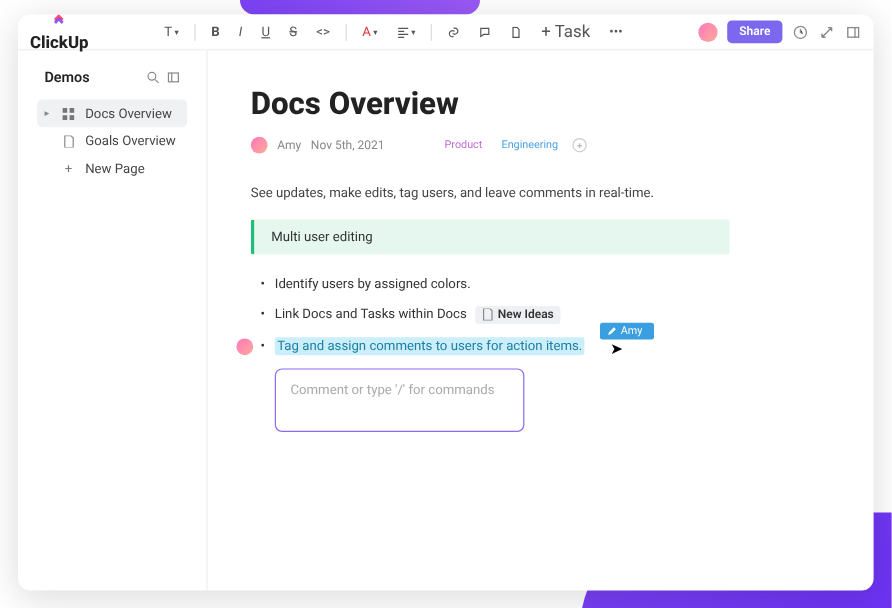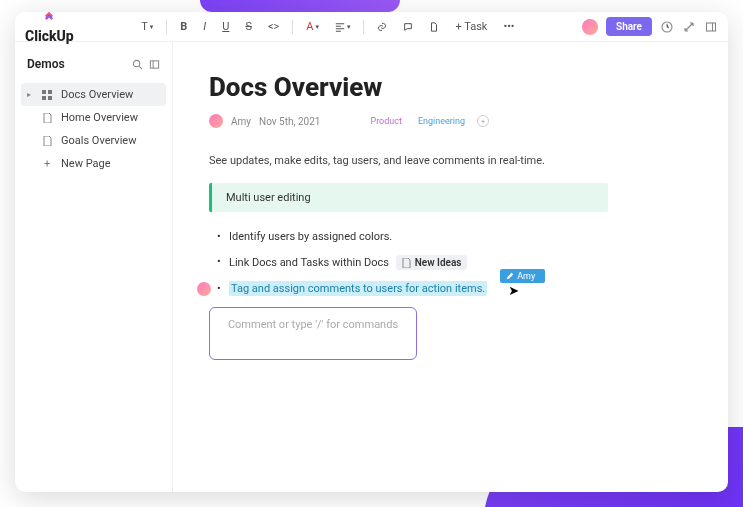--- a/index.html
+++ b/index.html
@@ -15,21 +15,21 @@
   .toolbar { flex: 1; display: flex; align-items: center; justify-content: center; gap: 10px; color: #555; font-size: 11px; }
   .toolbar .tb-btn { cursor: pointer; padding: 2px 3px; display: inline-flex; align-items: center; gap: 2px; }
   .toolbar .tb-divider { width: 1px; height: 14px; background: #ddd; }
   .top-right { display: flex; align-items: center; gap: 8px; }
   .avatar-sm { width: 16px; height: 16px; border-radius: 50%; background: linear-gradient(135deg,#f7b,#fa9); }
   .share-btn { background: #7b68ee; color: #fff; font-size: 10px; font-weight: 600; padding: 4px 10px; border-radius: 4px; cursor: pointer; }
   .tr-icon { width: 14px; height: 14px; color: #888; cursor: pointer; display: inline-flex; align-items: center; justify-content: center; }
   
   .main { flex: 1; display: flex; }
   
-  .sidebar { width: 158px; border-right: 1px solid #eee; padding: 12px 0; }
+  .sidebar { width: 158px; border-right: 1px solid #eee; padding: 12px 10px; }
   .sidebar-header { display: flex; align-items: center; justify-content: space-between; padding: 0 12px 10px 12px; }
   .sidebar-title { font-size: 12px; font-weight: 600; color: #222; }
   .sidebar-icons { display: flex; gap: 6px; color: #888; }
   .sidebar-item { display: flex; align-items: center; gap: 8px; padding: 5px 12px; font-size: 11px; color: #444; cursor: pointer; }
   .sidebar-item.active { background: #f0f1f3; border-radius: 4px; margin: 0 6px; padding: 5px 6px; }
   .sidebar-item .chev { width: 6px; color: #888; font-size: 8px; }
   .sidebar-item .s-icon { width: 12px; display: inline-flex; justify-content: center; color: #777; }
   
   .content { flex: 1; padding: 30px 36px; overflow: auto; }
   .doc-title { font-size: 26px; font-weight: 800; color: #222; margin-bottom: 12px; }
@@ -49,21 +49,21 @@
   .bullets li { margin-bottom: 12px; list-style: none; position: relative; }
   .bullets li::before { content: "•"; position: absolute; left: -12px; color: #333; }
   .link-chip { display: inline-flex; align-items: center; gap: 4px; background: #eef0f3; padding: 2px 6px; border-radius: 3px; font-size: 10px; font-weight: 600; color: #333; margin-left: 4px; }
   .link-chip .doc-icon { color: #888; }
   .hl { background: #cceef8; color: #1b7fa6; padding: 1px 2px; border-radius: 2px; position: relative; }
   .author-gutter { position: absolute; left: -32px; top: 0; width: 14px; height: 14px; border-radius: 50%; background: linear-gradient(135deg,#f7b,#fa9); }
   
   .comment-tooltip { position: absolute; top: -12px; right: -58px; background: #3a9fe0; color: #fff; font-size: 9px; padding: 2px 10px 2px 6px; border-radius: 2px; display: flex; align-items: center; gap: 3px; white-space: nowrap; }
   .cursor-pointer-glyph { position: absolute; right: -32px; top: 2px; font-size: 13px; color: #000; }
   
-  .comment-box { margin-top: 12px; width: 208px; border: 1.5px solid #8a6cf0; border-radius: 6px; padding: 10px 12px 10px 12px; text-align: center; }
+  .comment-box { margin-left: 20px; margin-top: 12px; width: 208px; border: 1.5px solid #8a6cf0; border-radius: 6px; padding: 10px 12px 10px 12px; }
   .comment-placeholder { font-size: 11px; color: #aaa; margin-bottom: 18px; }
   .comment-footer { display: flex; align-items: center; justify-content: space-between; }
   .assign-btn { width: 18px; height: 18px; border: 1px dashed #bbb; border-radius: 50%; display: inline-flex; align-items: center; justify-content: center; color: #aaa; font-size: 9px; cursor: pointer; }
   .footer-right { display: flex; align-items: center; gap: 8px; }
   .attach-icon { color: #aaa; font-size: 11px; cursor: pointer; }
   .comment-submit { background: #7b68ee; color: #fff; font-size: 9px; font-weight: 700; letter-spacing: 0.5px; padding: 5px 10px; border-radius: 4px; cursor: pointer; }
   
   svg { display: inline-block; vertical-align: middle; }
 </style>
 </head>
@@ -114,21 +114,21 @@
       <span class="tb-btn">
           <svg width="10" height="10" viewBox="0 0 12 12">
             <path stroke="#555" fill="none" stroke-width="1.2" d="M2 2h8v6H5l-3 2z"></path>
           </svg>
         </span>
       <span class="tb-btn">
           <svg width="10" height="10" viewBox="0 0 12 12">
             <path stroke="#555" fill="none" stroke-width="1.2" d="M3 1h4l2 2v8H3z"></path>
           </svg>
         </span>
-      <span class="tb-btn" style="font-size:11px">+ Task</span>
+      <span class="tb-btn" style="font-size:14px">+ Task</span>
       <span class="tb-btn">•••</span>
     </div>
 
     <div class="top-right">
       <span class="avatar-sm"></span>
       <span class="share-btn">Share</span>
       <span class="tr-icon">
           <svg width="12" height="12" viewBox="0 0 12 12">
             <circle cx="6" cy="6" r="5" stroke="#888" fill="none" stroke-width="1.1"></circle>
             <path stroke="#888" stroke-width="1.1" d="M6 3v3l2 1"></path>
@@ -177,29 +177,20 @@
           </span>
         <span>Docs Overview</span>
       </div>
       <div class="sidebar-item">
         <span class="chev"></span>
         <span class="s-icon">
             <svg width="9" height="10" viewBox="0 0 9 10">
               <path d="M1 0h5l2 2v8H1z" stroke="#888" fill="none" stroke-width="1"></path>
             </svg>
           </span>
-        <span>Home Overview</span>
-      </div>
-      <div class="sidebar-item">
-        <span class="chev"></span>
-        <span class="s-icon">
-            <svg width="9" height="10" viewBox="0 0 9 10">
-              <path d="M1 0h5l2 2v8H1z" stroke="#888" fill="none" stroke-width="1"></path>
-            </svg>
-          </span>
         <span>Goals Overview</span>
       </div>
       <div class="sidebar-item">
         <span class="chev"></span>
         <span class="s-icon">+</span>
         <span>New Page</span>
       </div>
     </div>
 
     <div class="content">

